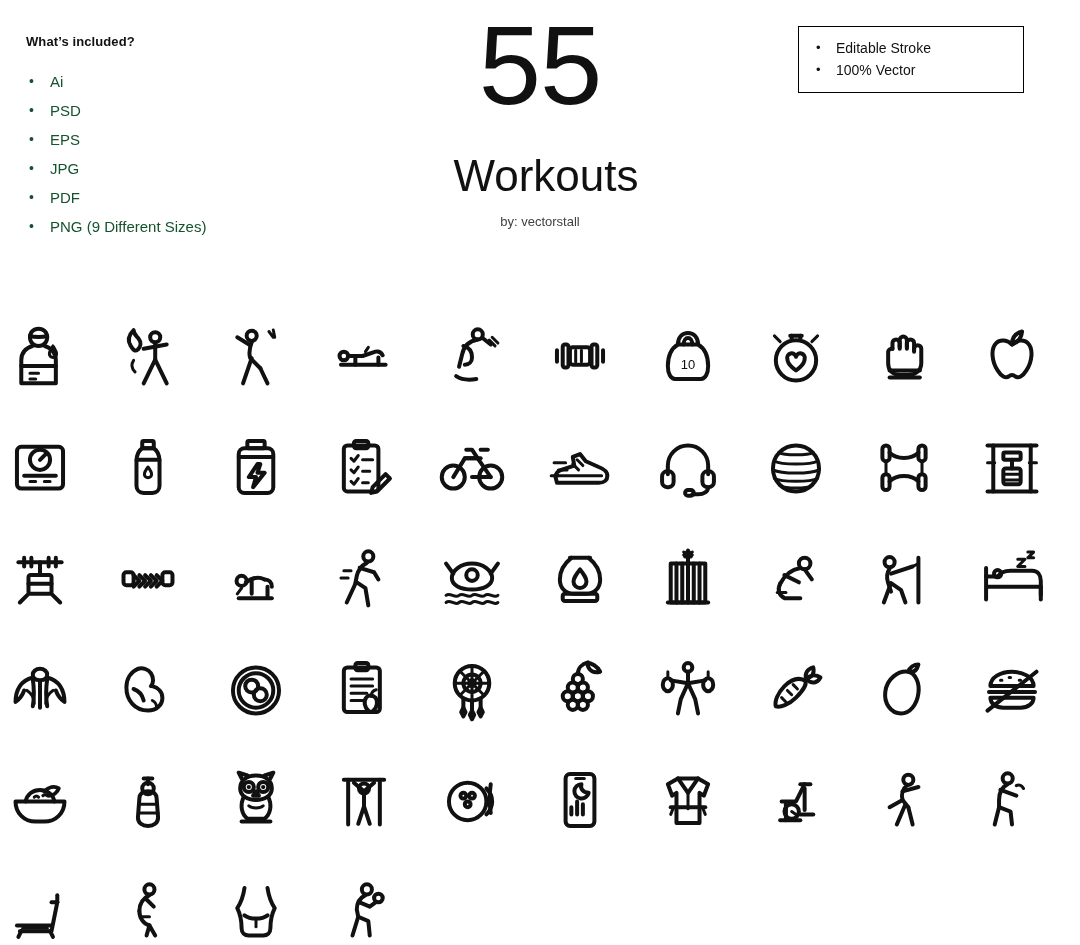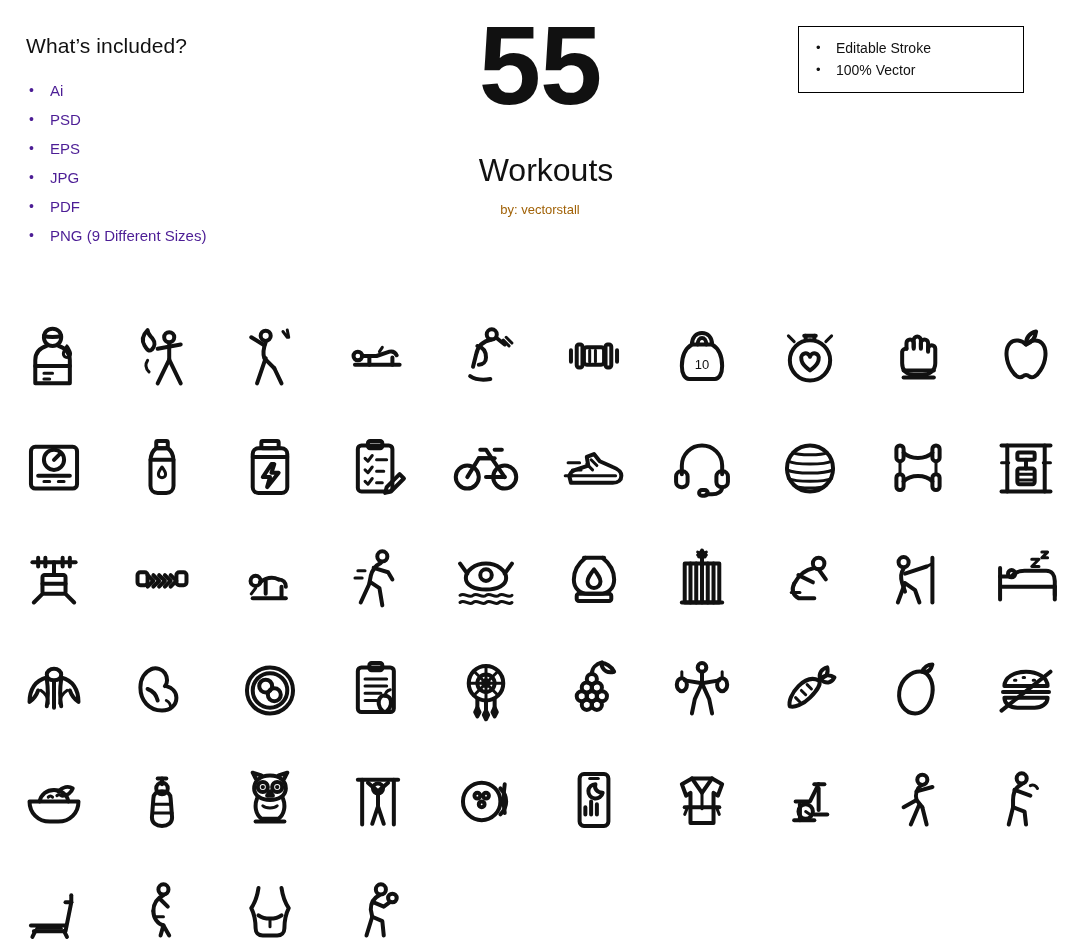--- a/index.html
+++ b/index.html
@@ -22,70 +22,70 @@
     height: 300px;
   }
 
   .included-block {
     position: absolute;
     left: 26px;
     top: 34px;
     width: 300px;
   }
   .included-title {
-    font-size: 21px;
-    font-weight: normal;
+    font-size: 13px;
+    font-weight: bold;
     margin: 0 0 18px 0;
     letter-spacing: 0.1px;
   }
   .included-list {
     list-style: none;
     margin: 0;
     padding: 0;
   }
   .included-list li {
     font-size: 15px;
     line-height: 29px;
     position: relative;
     padding-left: 24px;
-    color: #4c1d95;
+    color: #14532d;
   }
   .included-list li::before {
     content: "•";
     position: absolute;
     left: 3px;
     top: 0;
     font-size: 14px;
   }
 
   .count-block {
     position: absolute;
     left: 0;
     right: 0;
     top: 10px;
     text-align: center;
   }
   .count-number {
     font-size: 112px;
     line-height: 1;
-    font-weight: 700;
+    font-weight: 400;
     letter-spacing: -1px;
     font-family: "Liberation Sans", sans-serif;
   }
   .title-main {
     margin-top: 32px;
-    font-size: 32px;
+    font-size: 44px;
     font-weight: 400;
     line-height: 1;
     padding-left: 12px;
   }
   .title-by {
     margin-top: 16px;
     font-size: 13px;
-    color: #a16207;
+    color: #404040;
   }
 
   .features-box {
     position: absolute;
     right: 56px;
     top: 26px;
     width: 226px;
     border: 1.5px solid #000;
     padding: 10px 12px 11px 11px;
     box-sizing: border-box;
@@ -119,21 +119,20 @@
     grid-template-columns: repeat(10, 108px);
     grid-auto-rows: 111px;
     justify-items: center;
     align-items: center;
   }
   .icon-cell {
     width: 100px;
     height: 100px;
     display: flex;
     align-items: center;
-    justify-content: center;
   }
   .icon-cell svg {
     width: 72px;
     height: 72px;
     display: block;
   }
   .icon-cell svg * {
     vector-effect: non-scaling-stroke;
   }
   .ln {

